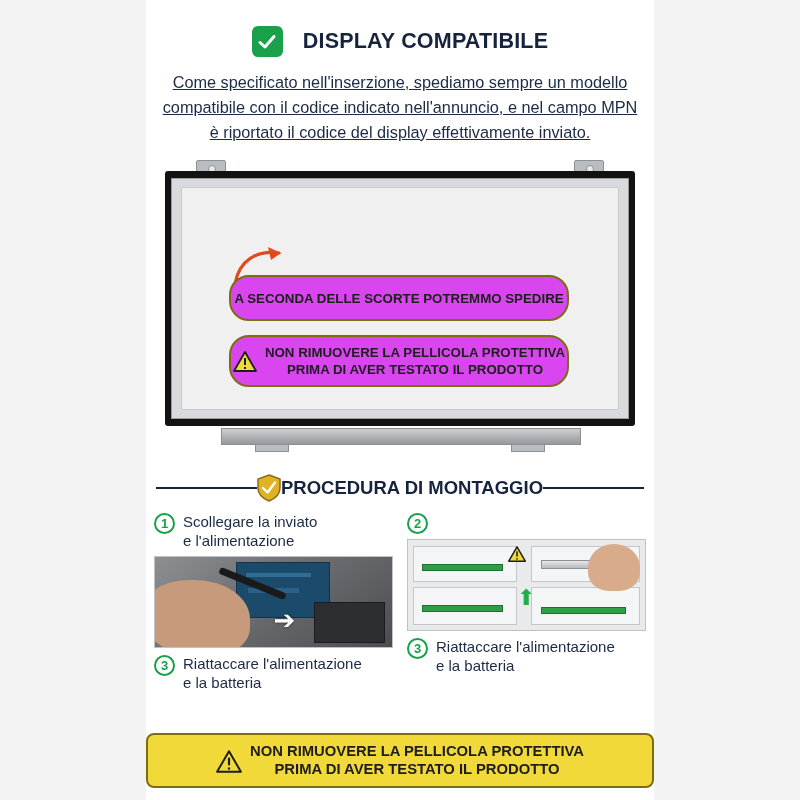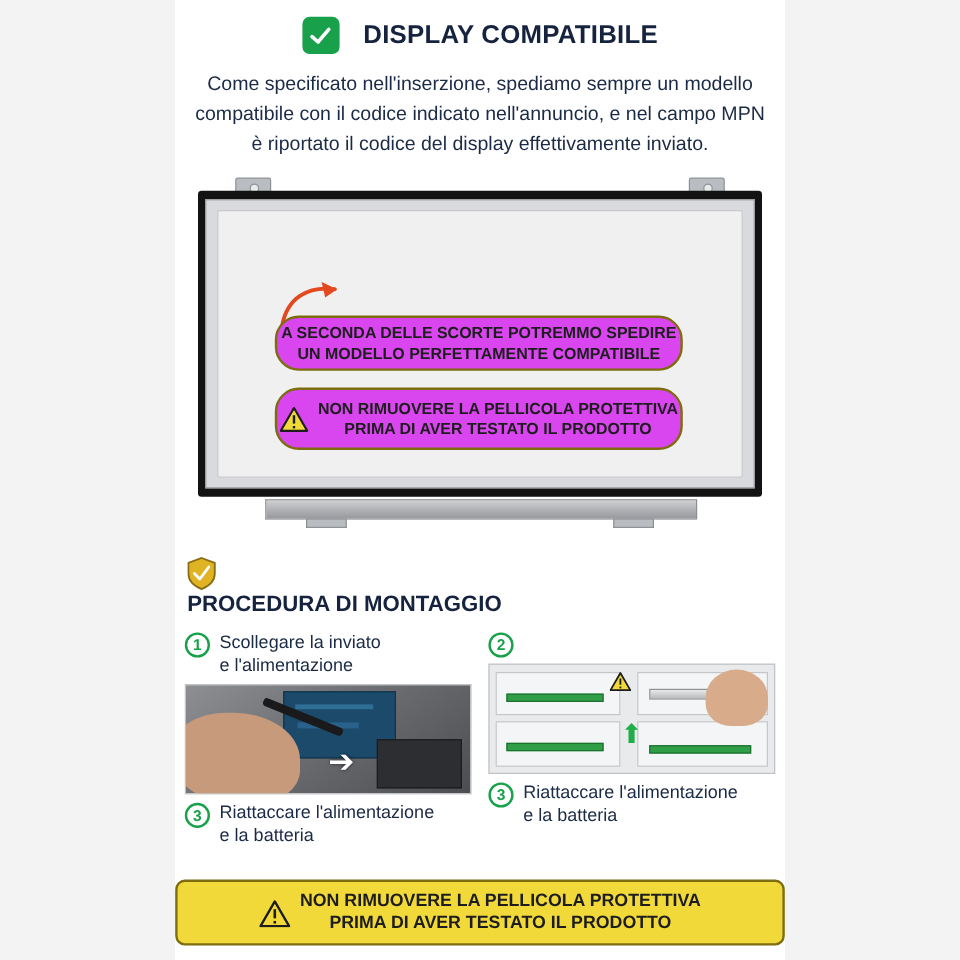--- a/index.html
+++ b/index.html
@@ -30,21 +30,21 @@
     width: 508px; height: 800px;
     background: #ffffff;
   }
 
   
   .header-row {
     display: flex;
     align-items: center;
     justify-content: center;
     gap: 20px;
-    padding-top: 14px;
+    padding-top: 26px;
   }
   .check-badge {
     width: 31px; height: 31px;
     border-radius: 6px;
     background: #18a04a;
     display: flex; align-items: center; justify-content: center;
     flex: none;
   }
   .check-badge svg { display: block; }
   .header-title {
@@ -52,20 +52,21 @@
     font-weight: bold;
     color: #15233f;
     letter-spacing: .2px;
   }
   .intro {
     margin: 13px 10px 0 10px;
     text-align: center;
     font-size: 16.3px;
     line-height: 1.52;
     color: #1b2a45;
+    text-decoration: underline;
   }
 
   
   .display-wrap {
     position: relative;
     margin: 16px auto 0 auto;
     width: 490px;
     height: 300px;
   }
   .tab {
@@ -161,23 +162,22 @@
   .warn-tri {
     flex: none;
     width: 24px; height: 21px;
     position: relative;
   }
   .warn-tri svg { display: block; }
 
   
   .proc-head {
     display: flex;
-    align-items: flex-start;
+    align-items: center;
     margin: 14px 10px 0 10px;
-    flex-direction: column;
   }
   .proc-rule {
     flex: 1 1 auto;
     height: 2px;
     background: #15233f;
   }
   .shield {
     flex: none;
     width: 24px; height: 28px;
   }
@@ -361,21 +361,20 @@
       <span class="arrow-curve">
         <svg width="58" height="42" viewBox="0 0 58 42">
           <path d="M4 40 C 8 16, 26 6, 48 9" fill="none" stroke="#e3491f" stroke-width="3.2" stroke-linecap="round"></path>
           <path d="M50 9 L37 3 L40 16 Z" fill="#e3491f"></path>
         </svg>
       </span>
 
       <div class="yellow-box" id="box-stock">
         <div class="lines">
           <div>A SECONDA DELLE SCORTE POTREMMO SPEDIRE</div>
-          <div>UN MODELLO PERFETTAMENTE COMPATIBILE</div>
         </div>
       </div>
 
       <div class="yellow-box" id="box-film">
         <span class="warn-tri">
           <svg width="24" height="21" viewBox="0 0 24 21">
             <path d="M12 1 L23 20 L1 20 Z" fill="#f2d93a" stroke="#1d1d1d" stroke-width="1.8" stroke-linejoin="round"></path>
             <rect x="11" y="7" width="2" height="7" fill="#1d1d1d"></rect>
             <rect x="11" y="16" width="2" height="2" fill="#1d1d1d"></rect>
           </svg>

